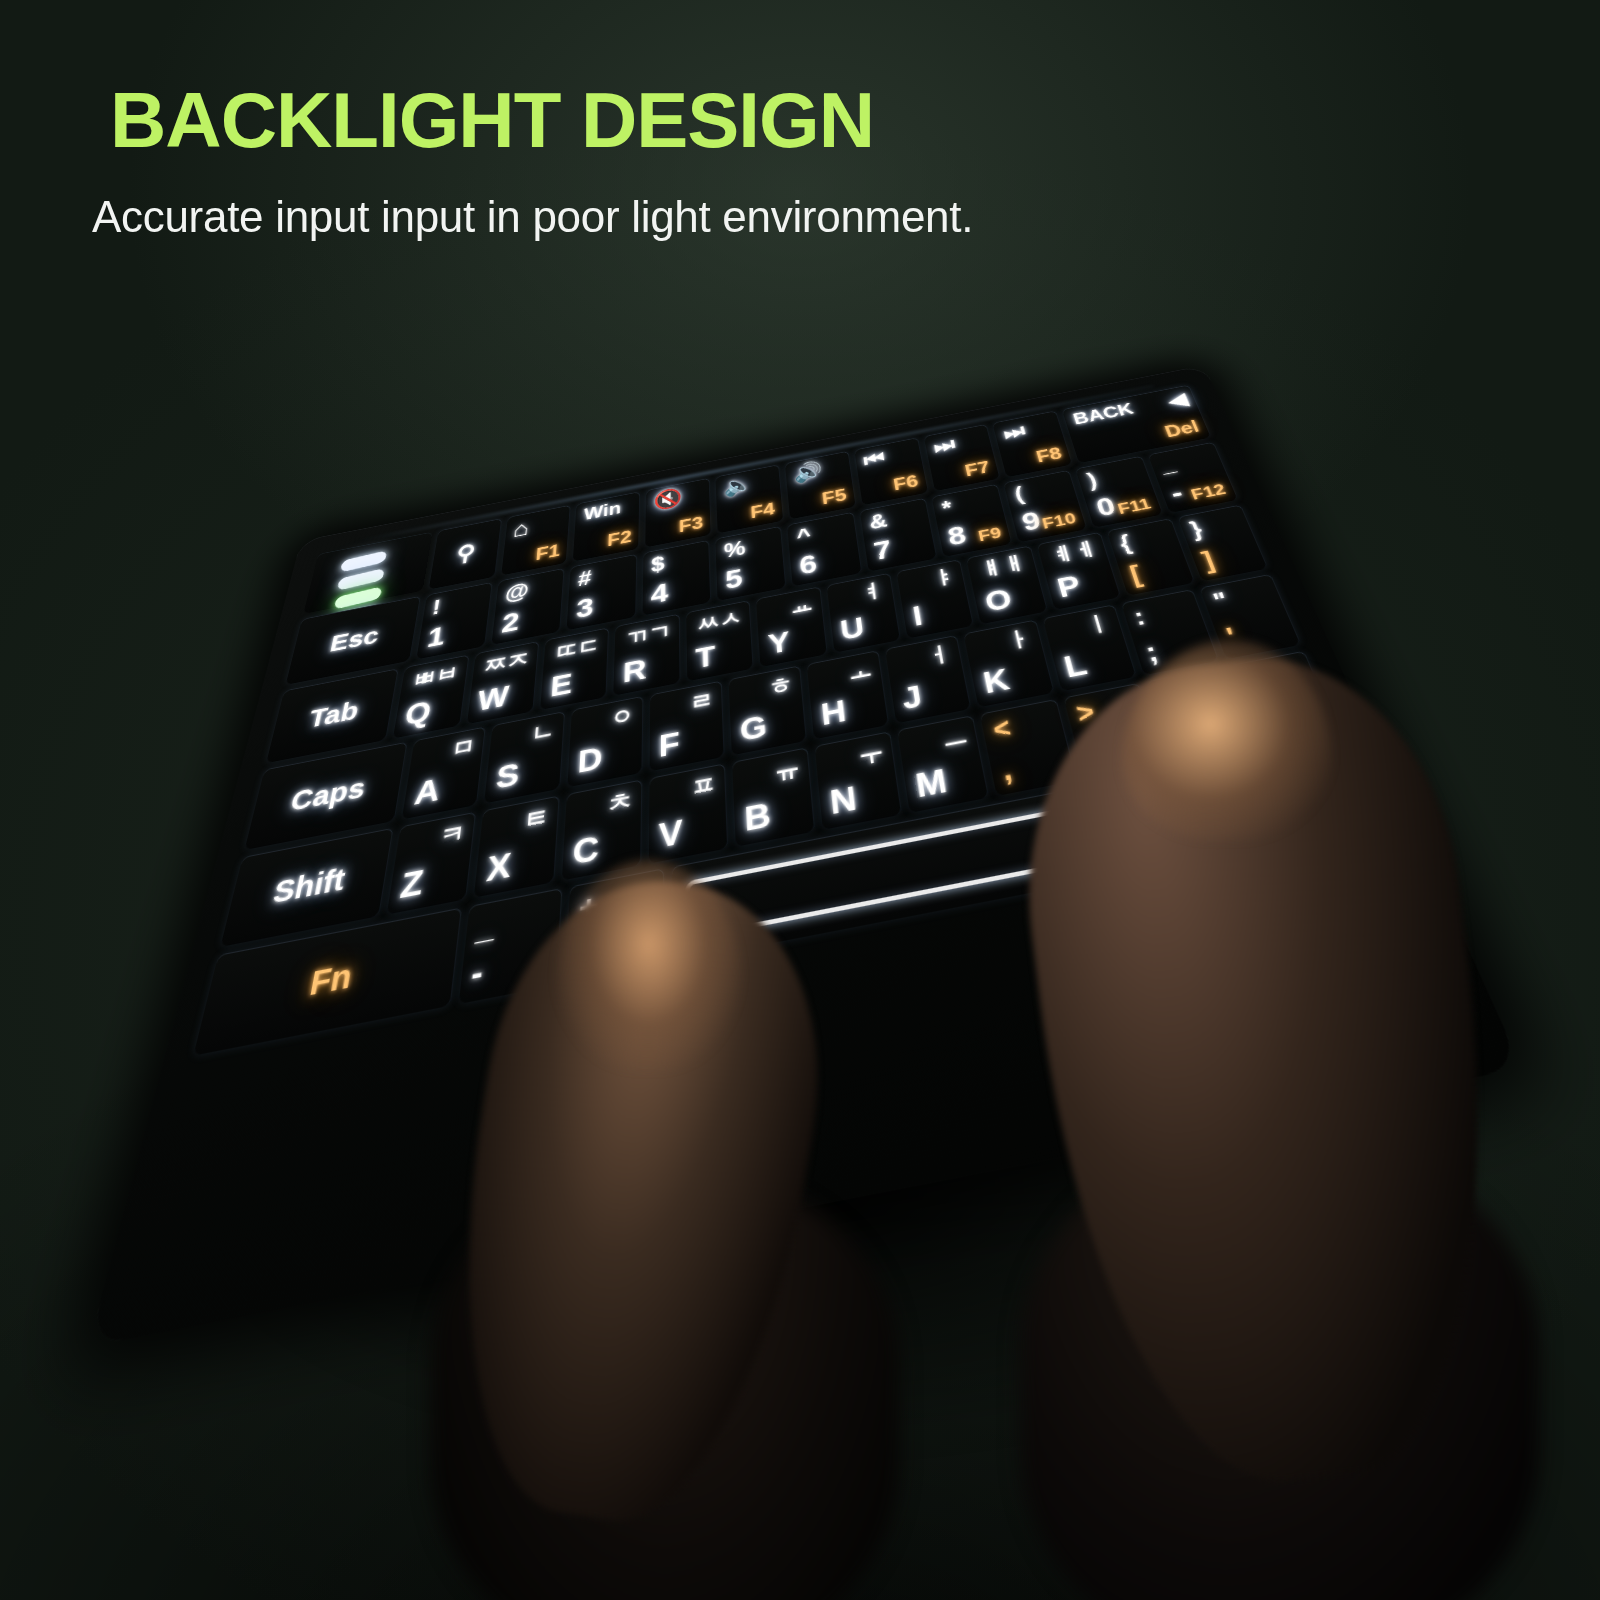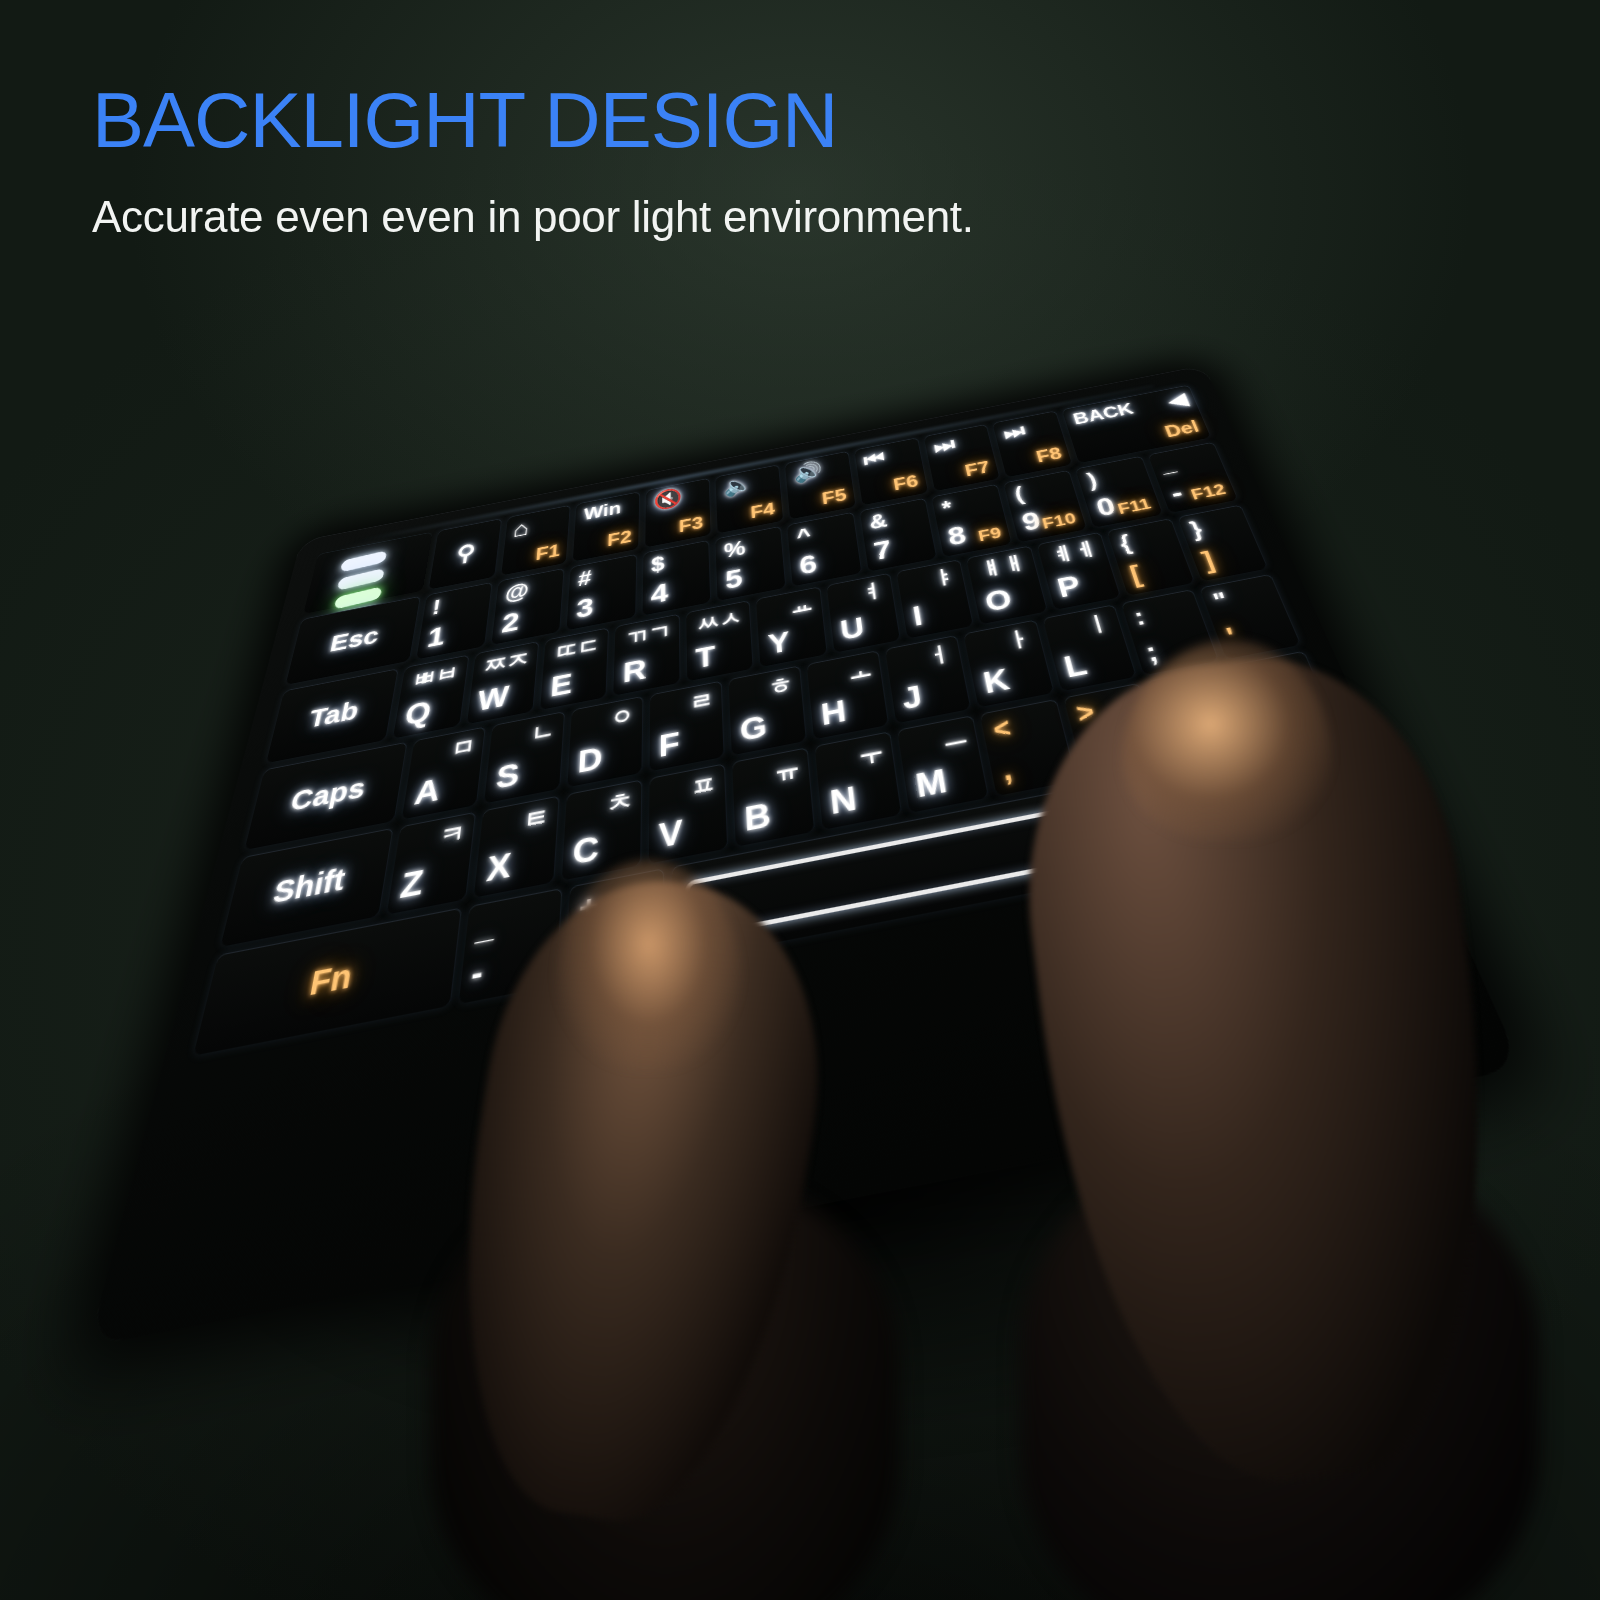--- a/index.html
+++ b/index.html
@@ -17,26 +17,27 @@
     background:
       radial-gradient(ellipse 60% 45% at 50% 12%, rgba(60,75,62,0.55) 0%, rgba(18,26,20,0) 70%),
       radial-gradient(ellipse 80% 70% at 48% 58%, rgba(34,44,36,0.55) 0%, rgba(10,14,11,0) 72%),
       radial-gradient(ellipse 120% 90% at 50% 110%, rgba(0,0,0,0.9) 0%, rgba(0,0,0,0) 60%);
     pointer-events:none;
   }
 
   
   .copy { position:absolute; left:92px; top:80px; width:1300px; }
   .headline {
-    color:#3b82f6;
+    color:#bef264;
     font-size:78px;
-    font-weight:normal;
+    font-weight:bold;
     letter-spacing:-1px;
     line-height:1.05;
     white-space:nowrap;
+    margin-left:18px;
   }
   .subhead {
     color:#f2f4f2;
     font-size:44px;
     font-weight:normal;
     margin-top:30px;
     letter-spacing:-0.3px;
     white-space:nowrap;
   }
 
@@ -204,21 +205,21 @@
     filter:blur(16px);
   }
 </style>
 </head>
 <body>
 
 <div class="ambient"></div>
 
 <div class="copy">
   <div class="headline">BACKLIGHT DESIGN</div>
-  <div class="subhead">Accurate even even in poor light environment.</div>
+  <div class="subhead">Accurate input input in poor light environment.</div>
 </div>
 
 <div class="stage">
 
   <div class="kb-shadow"></div>
 
   <div class="kb-wrap">
     <div class="kb-body"></div>
     <div class="deck-glow"></div>
 

